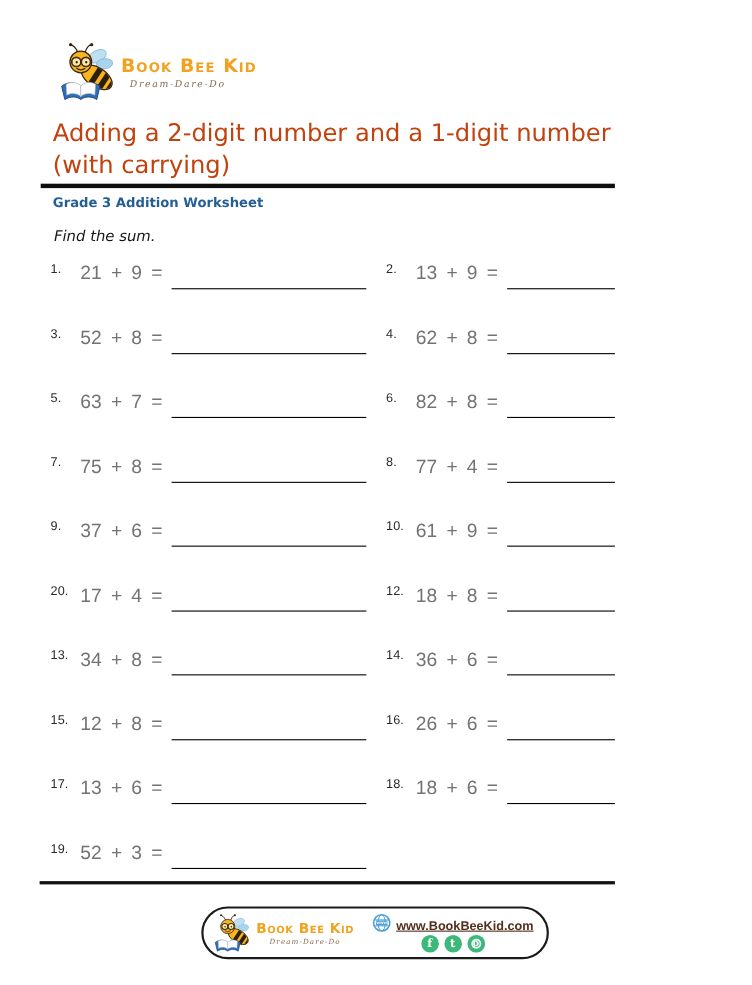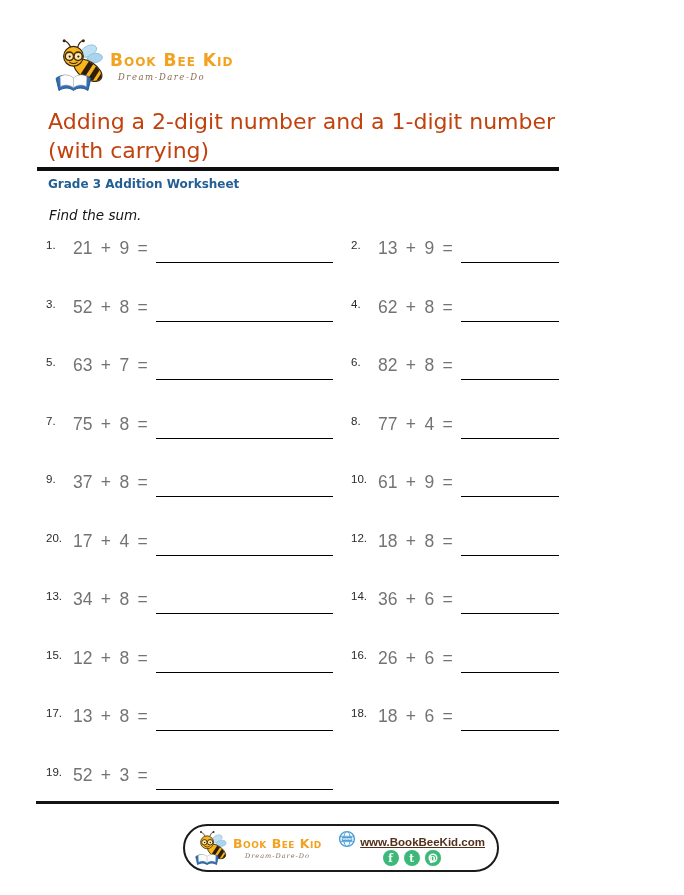--- a/index.html
+++ b/index.html
@@ -169,21 +169,21 @@
         <span class="expr">75 + 8 =</span>
         <span class="blank"></span>
       </div>
     <div class="problem">
         <span class="pnum">8.</span>
         <span class="expr">77 + 4 =</span>
         <span class="blank"></span>
       </div>
     <div class="problem">
         <span class="pnum">9.</span>
-        <span class="expr">37 + 8 =</span>
+        <span class="expr">37 + 6 =</span>
         <span class="blank"></span>
       </div>
     <div class="problem">
         <span class="pnum">10.</span>
         <span class="expr">61 + 9 =</span>
         <span class="blank"></span>
       </div>
     <div class="problem">
         <span class="pnum">20.</span>
         <span class="expr">17 + 4 =</span>
@@ -209,21 +209,21 @@
         <span class="expr">12 + 8 =</span>
         <span class="blank"></span>
       </div>
     <div class="problem">
         <span class="pnum">16.</span>
         <span class="expr">26 + 6 =</span>
         <span class="blank"></span>
       </div>
     <div class="problem">
         <span class="pnum">17.</span>
-        <span class="expr">13 + 8 =</span>
+        <span class="expr">13 + 6 =</span>
         <span class="blank"></span>
       </div>
     <div class="problem">
         <span class="pnum">18.</span>
         <span class="expr">18 + 6 =</span>
         <span class="blank"></span>
       </div>
     <div class="problem">
         <span class="pnum">19.</span>
         <span class="expr">52 + 3 =</span>

